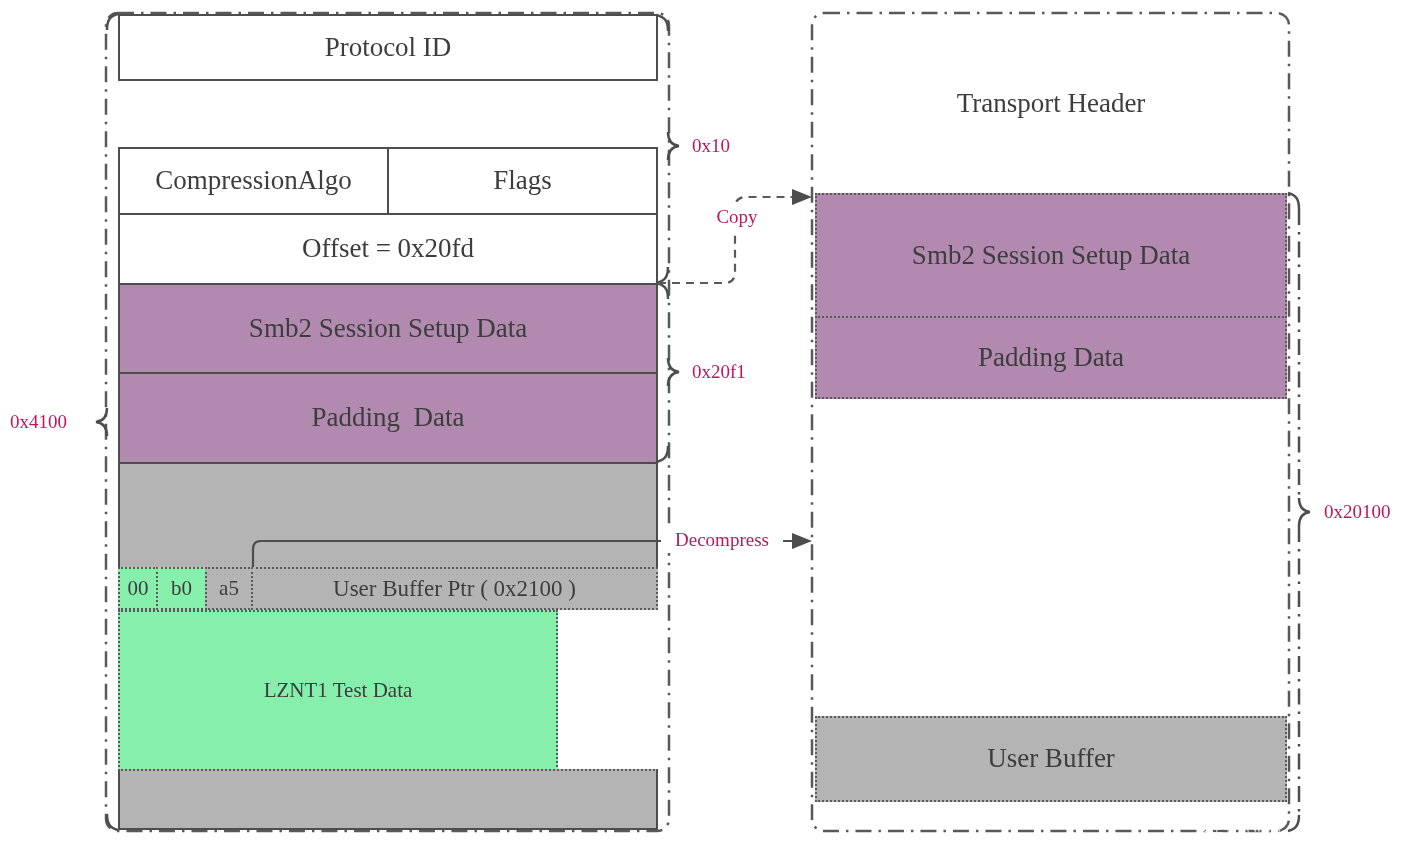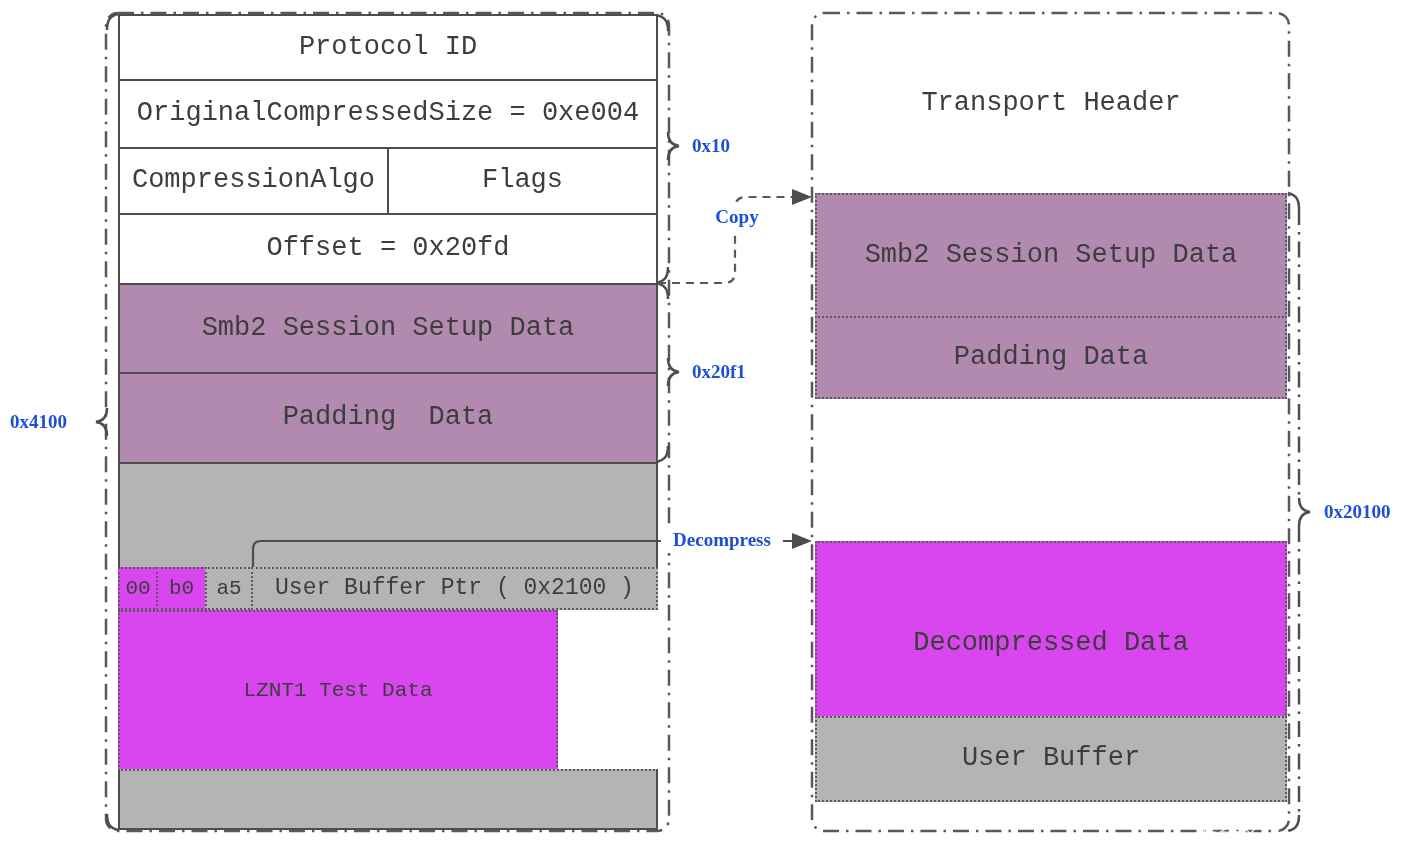--- a/index.html
+++ b/index.html
@@ -2,53 +2,50 @@
 <html><head>
 <meta charset="utf-8">
 <style>
   html,body{margin:0;padding:0;background:#ffffff;}
   .canvas{
     position:relative;width:1416px;height:849px;overflow:hidden;
     font-family:"Liberation Serif","DejaVu Serif",serif;color:#3d3d3d;background:#ffffff;
   }
   .blk{
     position:absolute;box-sizing:border-box;display:flex;align-items:center;justify-content:center;
-    font-size:27px;white-space:pre;text-align:left;line-height:1.1;font-family:Liberation Mono, monospace;
+    font-size:27px;white-space:pre;text-align:left;line-height:1.1;
   }
   .solid{border:2.5px solid #4d4d4d;background:#ffffff;}
   .dotted{border:2px dotted #5a5a5a;}
   .purple{background:#b28ab0;}
-  .pink{background:#d946ef;}
+  .pink{background:#86efac;}
   .gray{background:#b4b4b4;}
   .bytecell{font-size:21px;}
   .ubp{font-size:23px;}
   .lznt{font-size:21px;}
   .anno{
-    position:absolute;font-weight:bold;font-size:19px;color:#1d4ed8;
+    position:absolute;font-weight:normal;font-size:19px;color:#be185d;
     display:flex;align-items:center;justify-content:center;white-space:pre;
   }
   .labelbg{background:#ffffff;}
   .overlay{position:absolute;left:0;top:0;pointer-events:none;}
   .watermark{
-    position:absolute;left:1196px;top:819px;font-size:22px;color:rgba(255,255,255,0.82);
+    position:absolute;left:1196px;top:819px;font-size:14px;color:rgba(255,255,255,0.82);
     font-family:Liberation Serif, serif;white-space:nowrap;
   }
 </style>
 </head>
 <body>
 
 <div class="canvas">
 
   <div class="blk solid" style="left:118px;top:14px;width:540px;height:67px">
     <span>Protocol ID</span>
   </div>
 
-  <div class="blk solid" style="left:118px;top:79px;width:540px;height:70px">
-    <span>OriginalCompressedSize = 0xe004</span>
-  </div>
 
   <div class="blk solid" style="left:118px;top:147px;width:271px;height:68px">
     <span>CompressionAlgo</span>
   </div>
   <div class="blk solid" style="left:387px;top:147px;width:271px;height:68px">
     <span>Flags</span>
   </div>
 
   <div class="blk solid" style="left:118px;top:213px;width:540px;height:72px">
     <span>Offset = 0x20fd</span>
@@ -89,23 +86,20 @@
 
   <div class="blk dotted purple" style="left:815px;top:193px;width:472px;height:125px">
     <span>Smb2 Session Setup Data</span>
   </div>
 
   <div class="blk dotted purple" style="left:815px;top:316px;width:472px;height:83px">
     <span>Padding Data</span>
   </div>
 
 
-  <div class="blk dotted pink" style="left:815px;top:541px;width:472px;height:206px">
-    <span>Decompressed Data</span>
-  </div>
 
   <div class="blk dotted gray" style="left:815px;top:716px;width:472px;height:86px">
     <span>User Buffer</span>
   </div>
 
   <svg class="overlay" width="1416" height="849" viewBox="0 0 1416 849">
 
     <rect x="106" y="13" width="563" height="818" rx="12" fill="none" stroke="#595959" stroke-width="2.5" stroke-dasharray="16 7 2.5 7"></rect>
     <rect x="812" y="13" width="477" height="818" rx="12" fill="none" stroke="#595959" stroke-width="2.5" stroke-dasharray="16 7 2.5 7"></rect>
 

